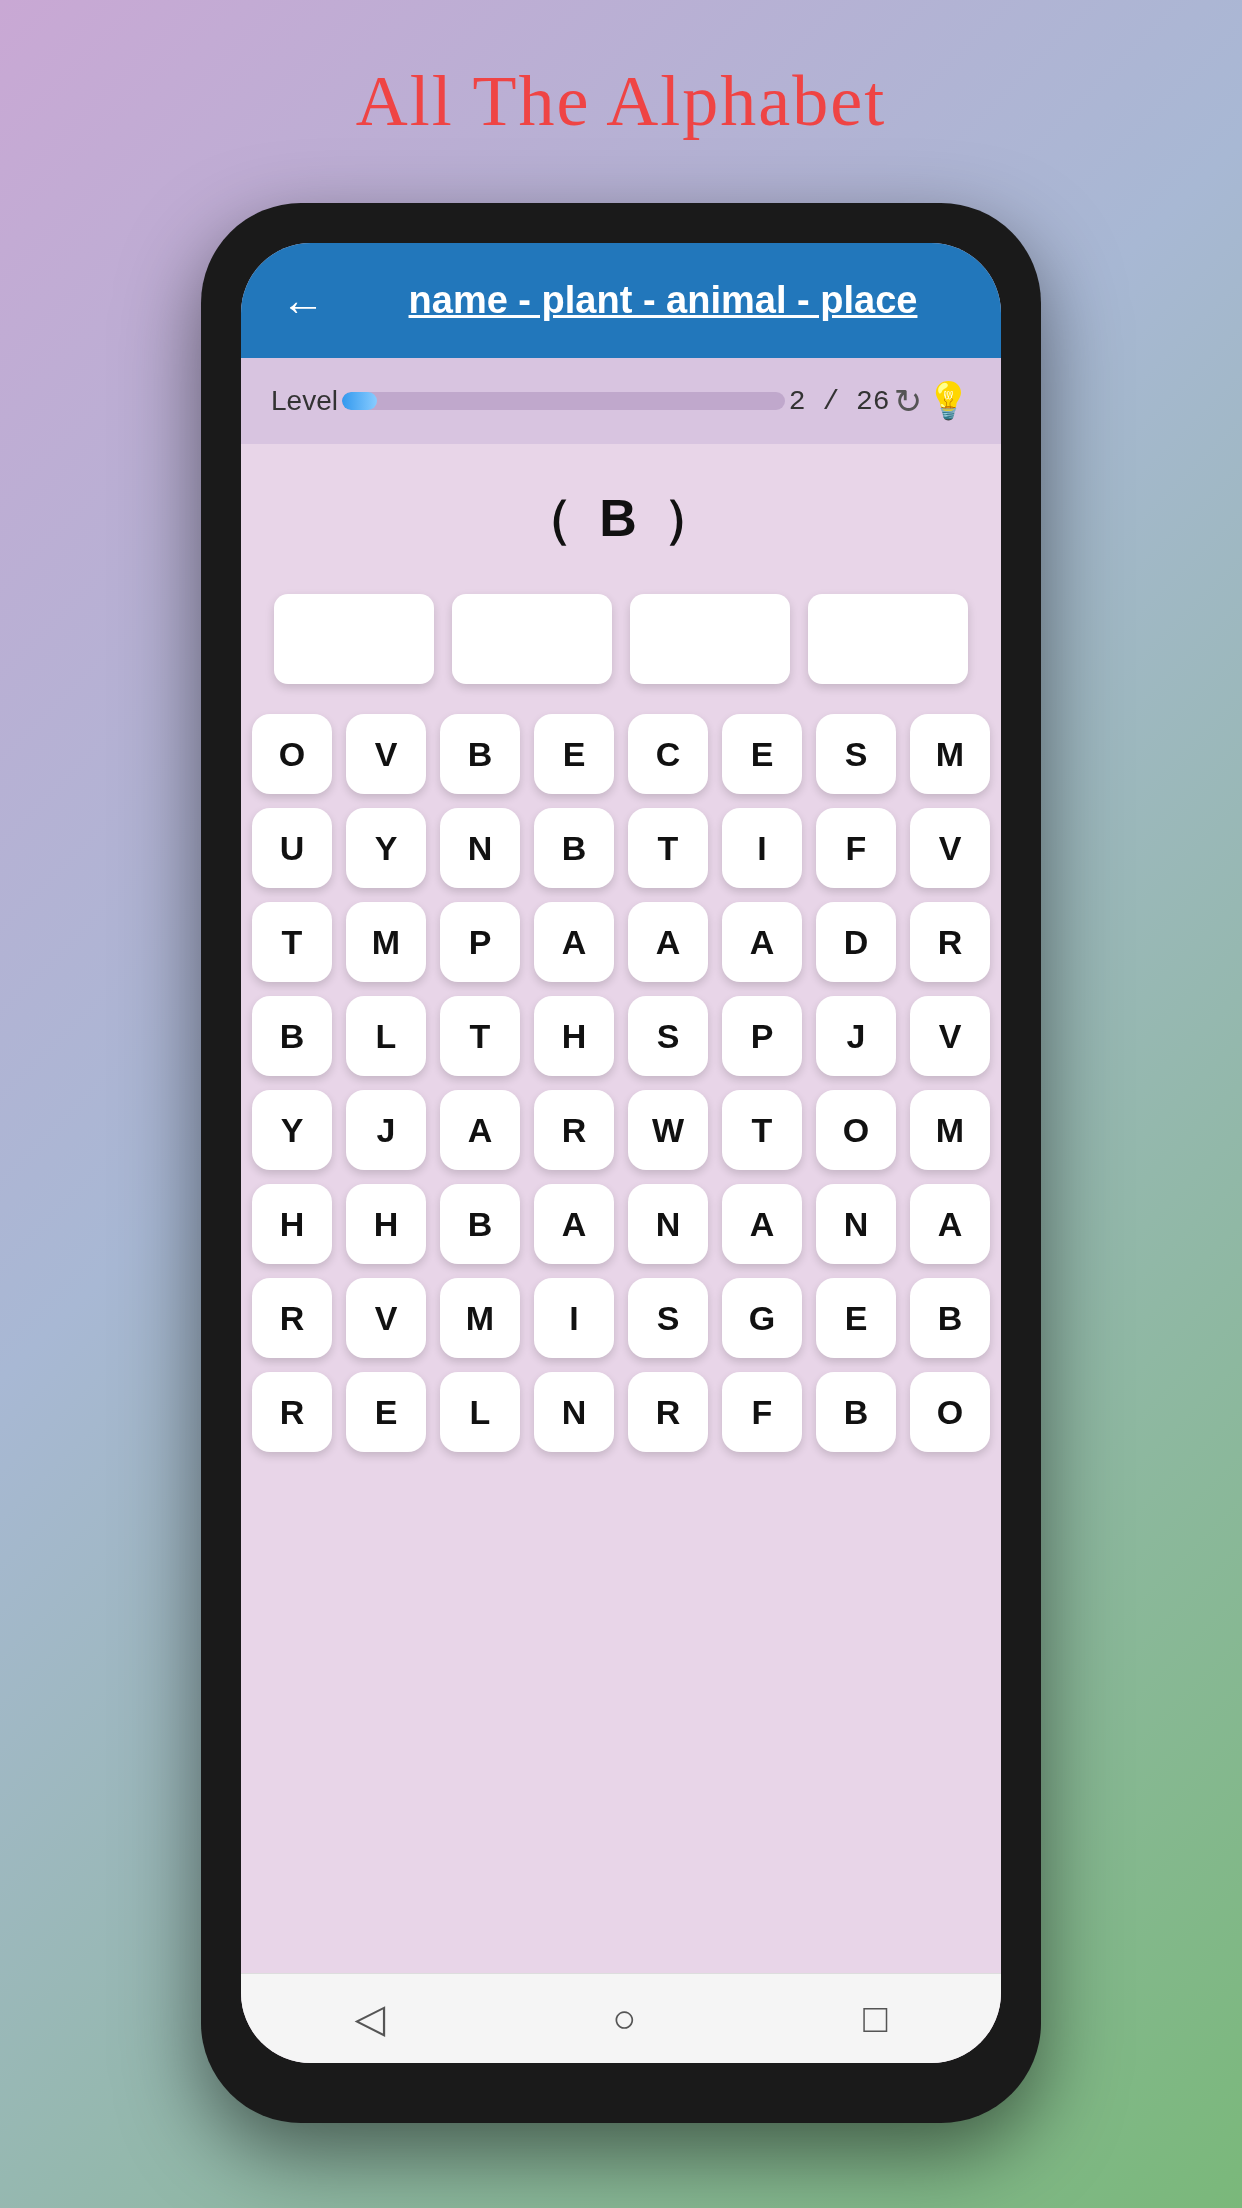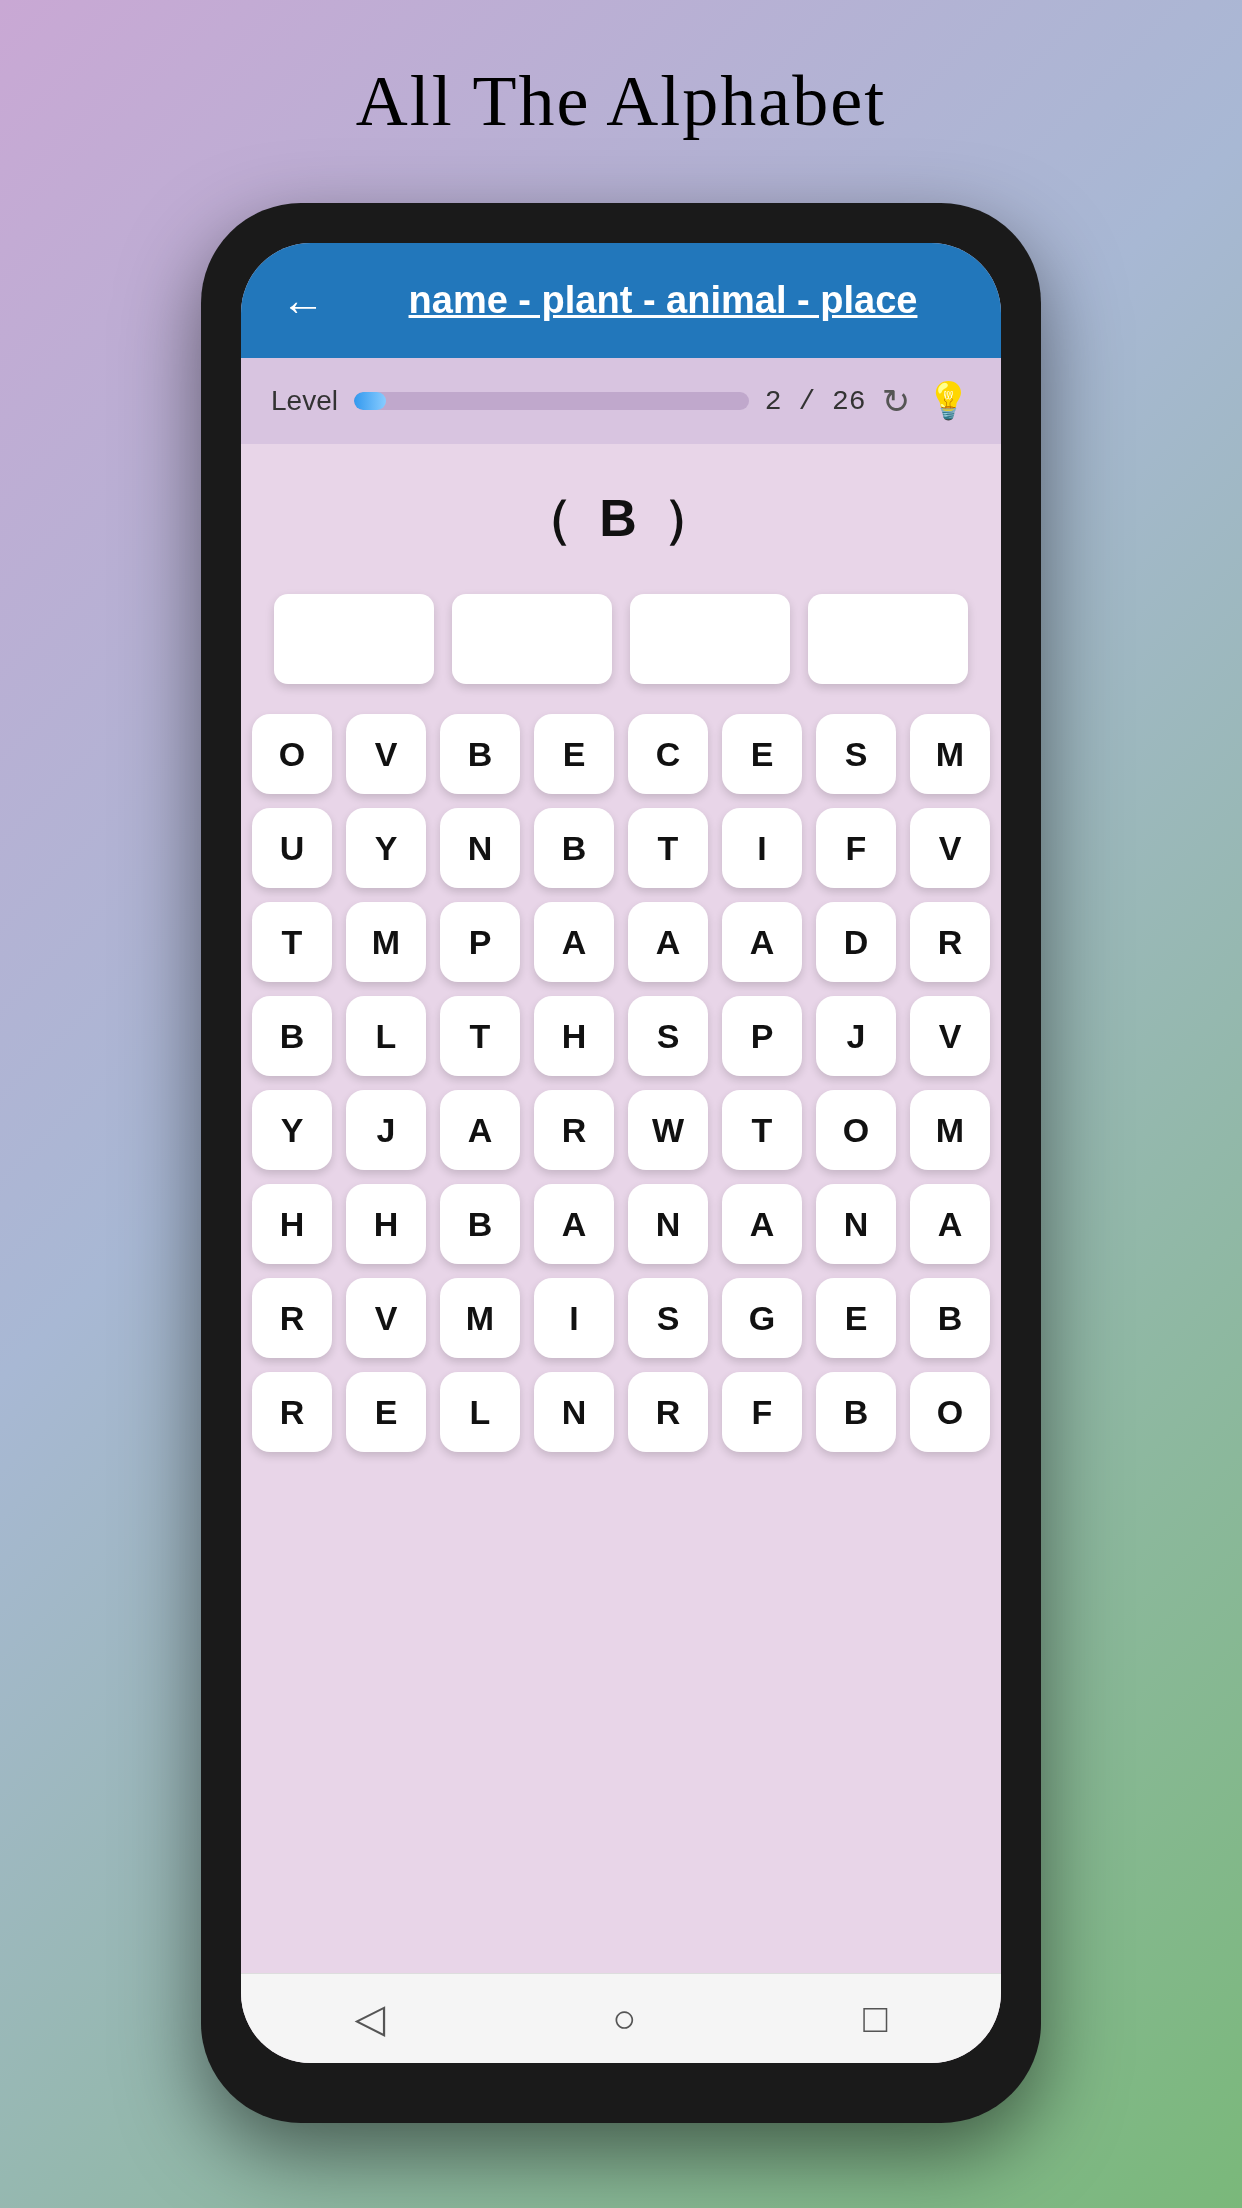--- a/index.html
+++ b/index.html
@@ -11,21 +11,21 @@
       display: flex;
       flex-direction: column;
       align-items: center;
       font-family: Georgia, serif;
       overflow: hidden;
     }
 
     .app-title {
       font-size: 72px;
       font-family: 'Brush Script MT', cursive;
-      color: #000000;
+      color: #ef4444;
       margin-top: 60px;
       margin-bottom: 60px;
       letter-spacing: 2px;
     }
 
     .phone-frame {
       width: 840px;
       height: 1920px;
       background: #1a1a1a;
       border-radius: 100px;
@@ -73,21 +73,21 @@
       text-align: center;
       text-decoration: underline;
     }
 
     
     .level-area {
       background: #d8c4e0;
       padding: 22px 30px;
       display: flex;
       align-items: center;
-      gap: 16px;
+      gap: 4px;
       flex-shrink: 0;
     }
 
     .level-label {
       font-size: 28px;
       font-family: Arial, sans-serif;
       color: #333;
     }
 
     .progress-bar-container {

